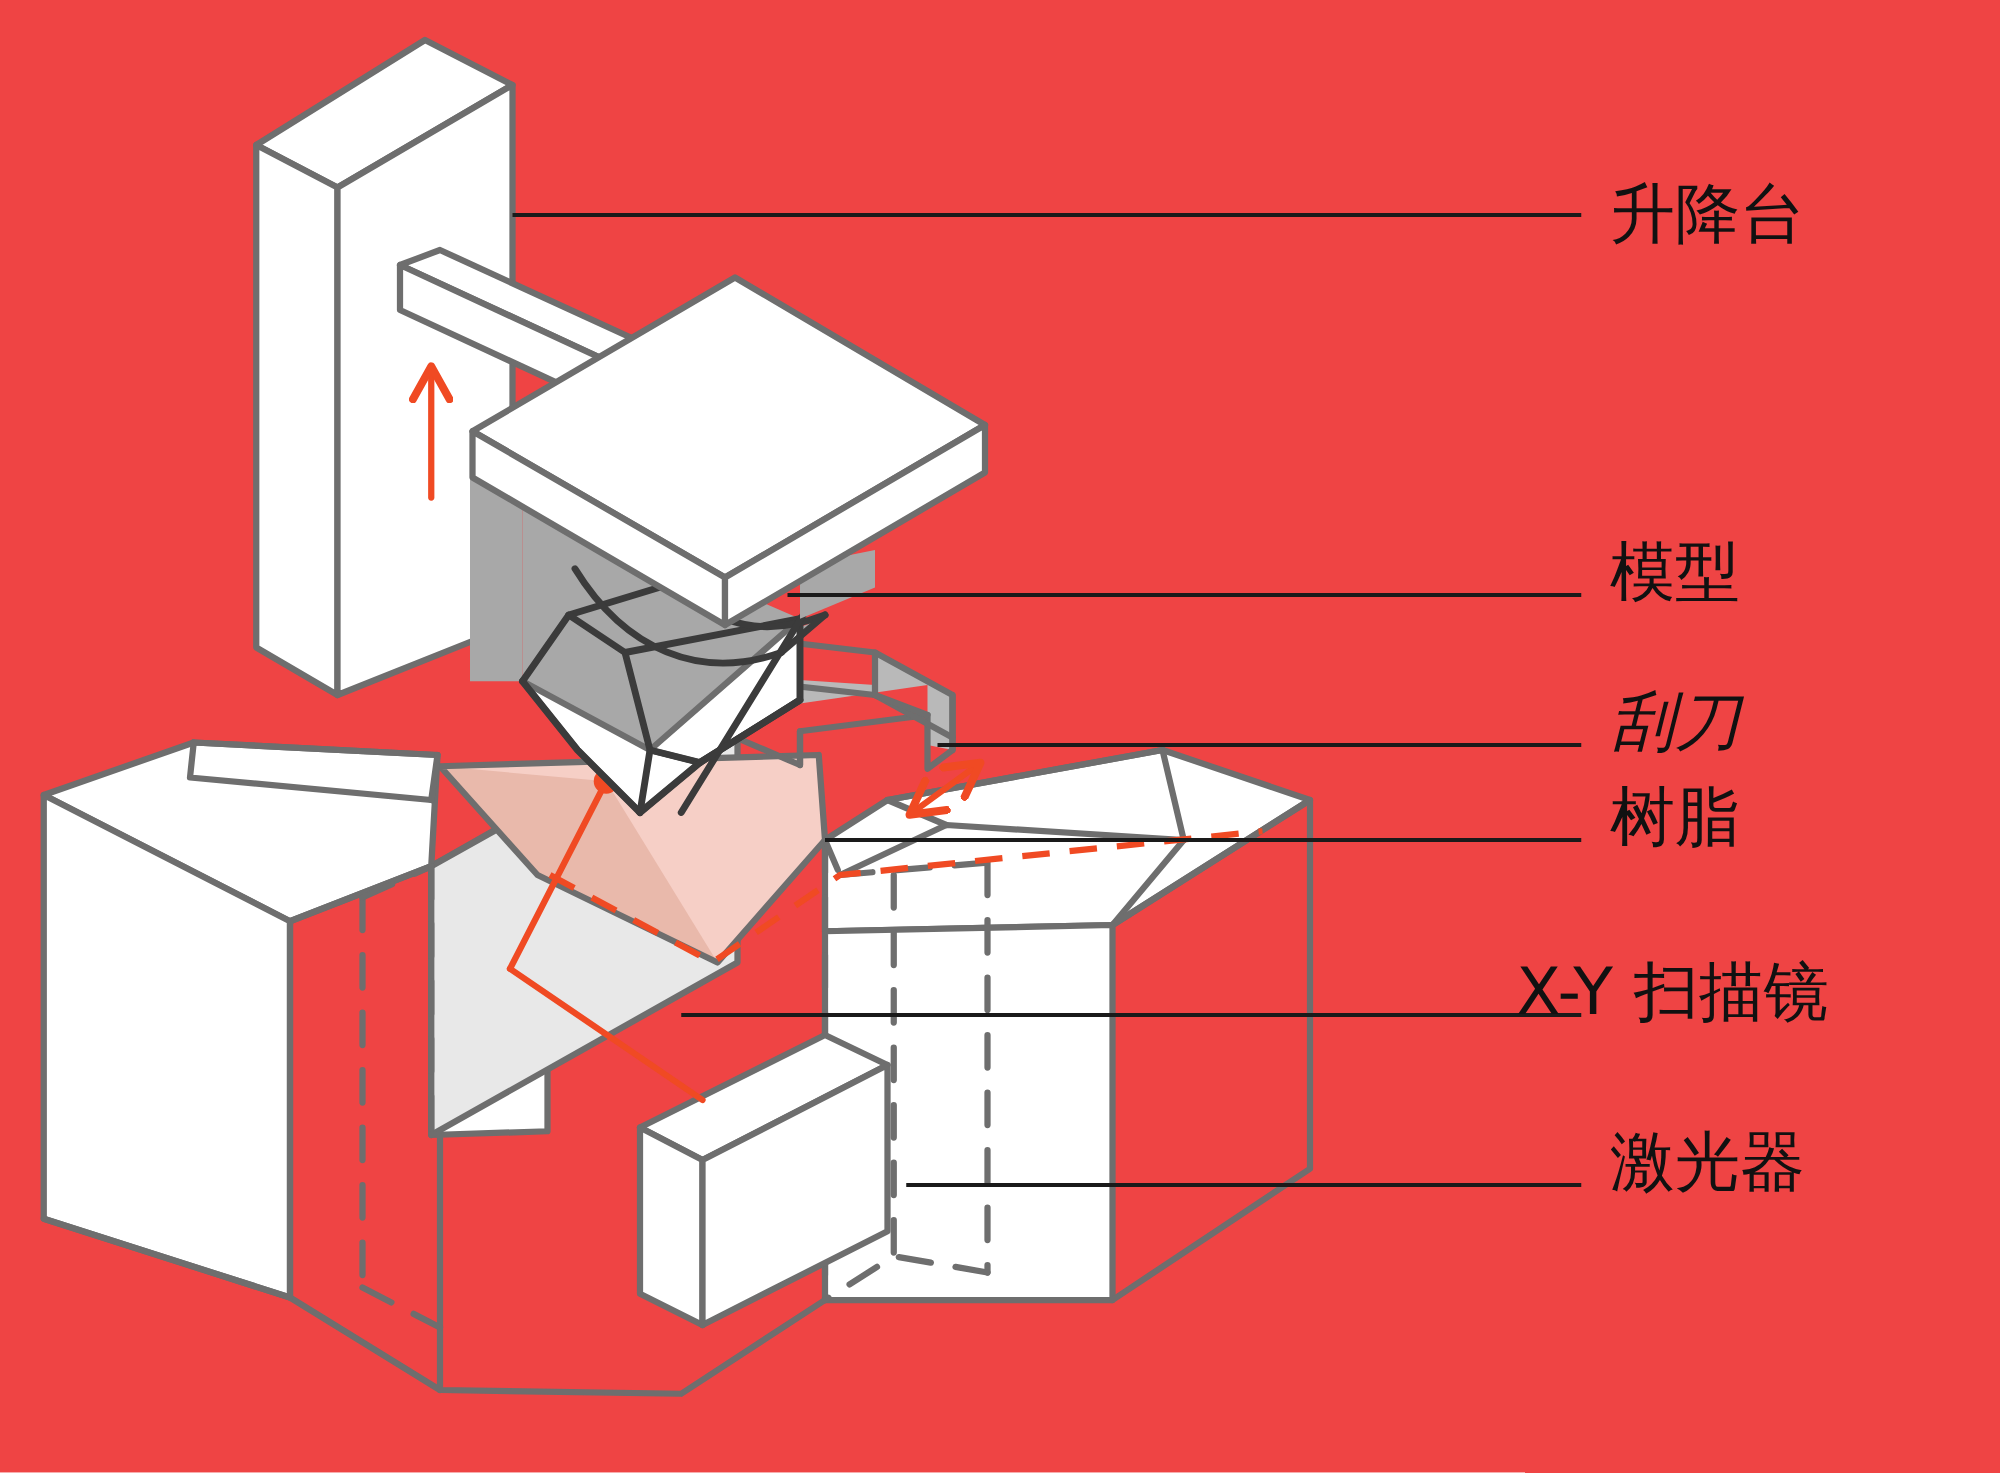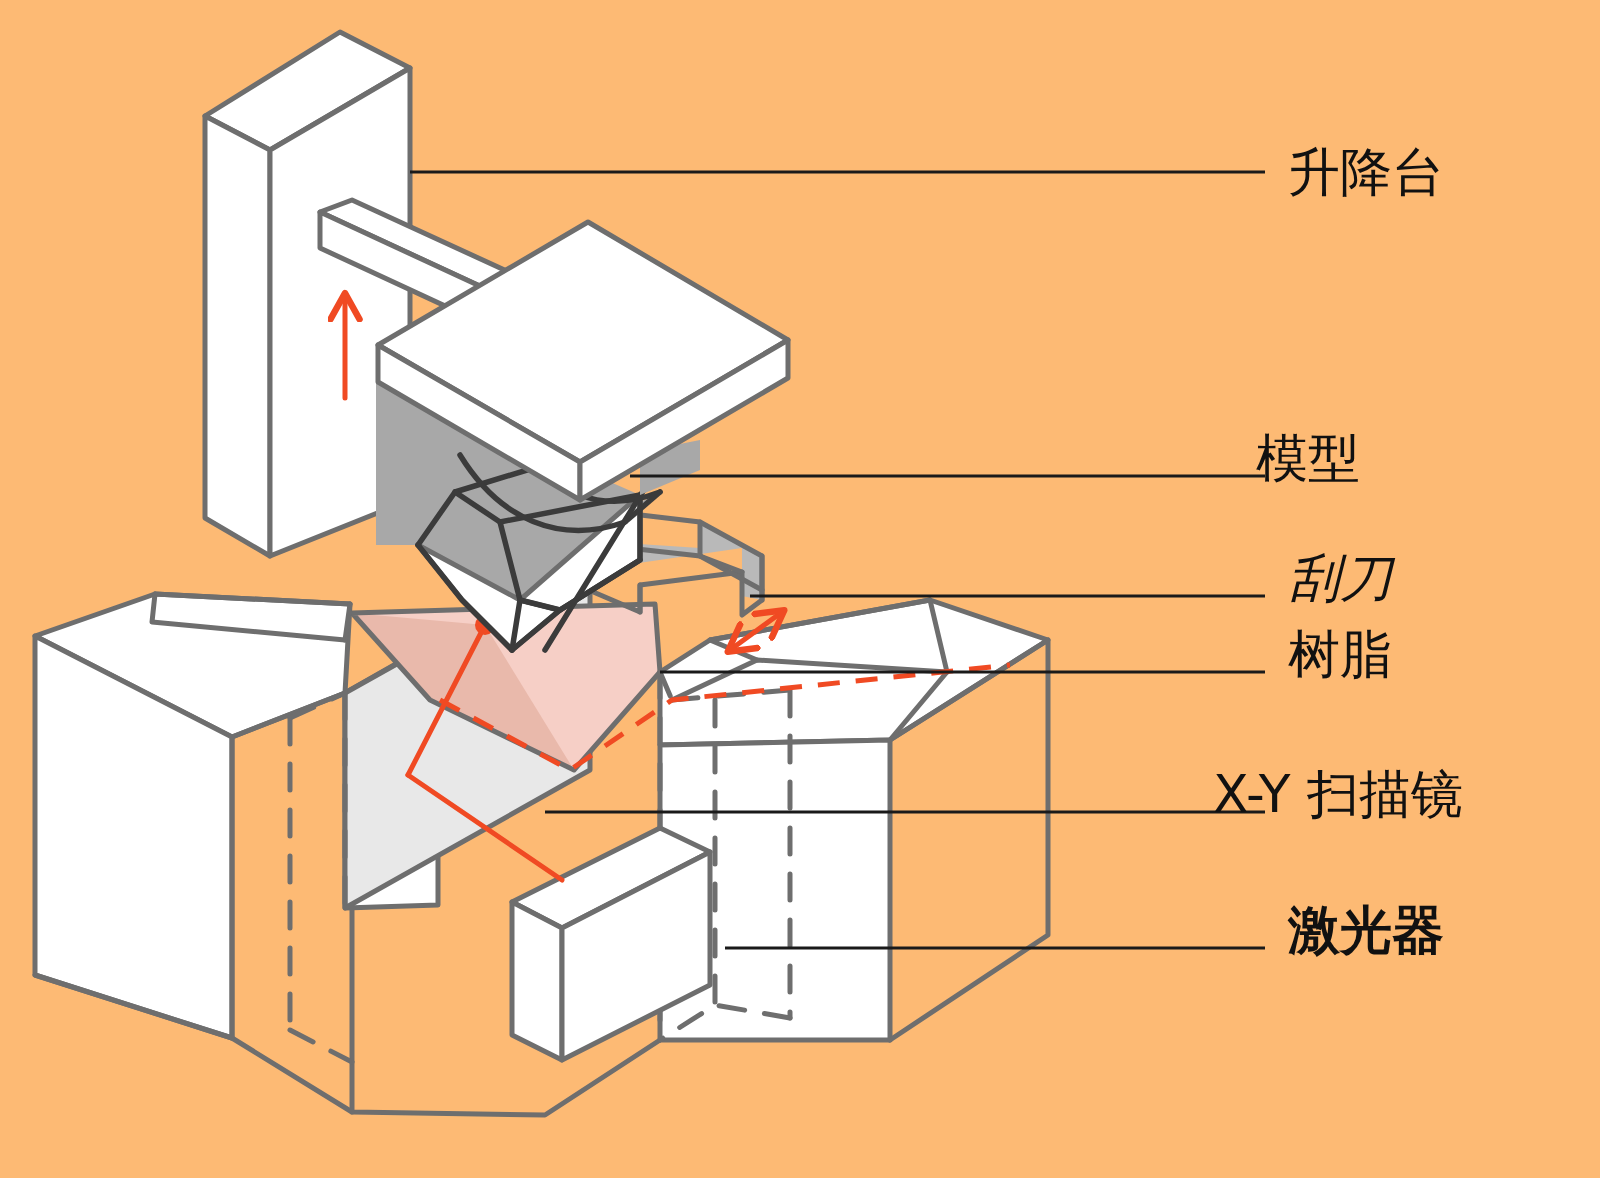--- a/index.html
+++ b/index.html
@@ -1,17 +1,17 @@
 <!DOCTYPE html>
 <html><head>
 <meta charset="utf-8">
 <style>
   html,body{margin:0;padding:0;background:#ffffff;}
   body{font-family:"Liberation Sans","DejaVu Sans",sans-serif;}
-  #stage{position:relative;width:1600px;height:1178px;background:#fdba74;overflow:hidden;}
+  #stage{position:relative;width:1600px;height:1178px;background:#ef4444;overflow:hidden;}
   svg#diagram{position:absolute;left:0;top:0;width:1600px;height:1178px;display:block;}
   .lbl{position:absolute;font-size:52px;color:#111111;line-height:1;white-space:nowrap;
        font-family:"DejaVu Sans","Liberation Sans",sans-serif;}
 </style>
 </head>
 <body>
 
 <div id="stage">
 
   <svg id="diagram" viewBox="0 0 1600 1178">
@@ -168,20 +168,20 @@
         <line x1="630" y1="476" x2="1265" y2="476" class="lead"></line>
         <line x1="750" y1="596" x2="1265" y2="596" class="lead"></line>
         <line x1="660" y1="672" x2="1265" y2="672" class="lead"></line>
         <line x1="545" y1="812" x2="1265" y2="812" class="lead"></line>
         <line x1="725" y1="948" x2="1265" y2="948" class="lead"></line>
       </g>
   </svg>
 
   <div id="labels">
       <div class="lbl" style="left: 1288px; top: 146px;">升降台</div>
-      <div class="lbl" style="left: 1256px; top: 432px; text-align: center;">模型</div>
+      <div class="lbl" style="left: 1288px; top: 432px; text-align: center;">模型</div>
       <div class="lbl" style="left: 1288px; top: 552px; font-style: italic;">刮刀</div>
       <div class="lbl" style="left: 1288px; top: 628px; text-align: center;">树脂</div>
       <div class="lbl" style="left: 1213px; top: 768px;">X-Y 扫描镜</div>
-      <div class="lbl" style="left: 1288px; top: 904px; font-weight: bold;">激光器</div>
+      <div class="lbl" style="left: 1288px; top: 904px;">激光器</div>
     </div>
 
 </div>
 
 </body></html>

